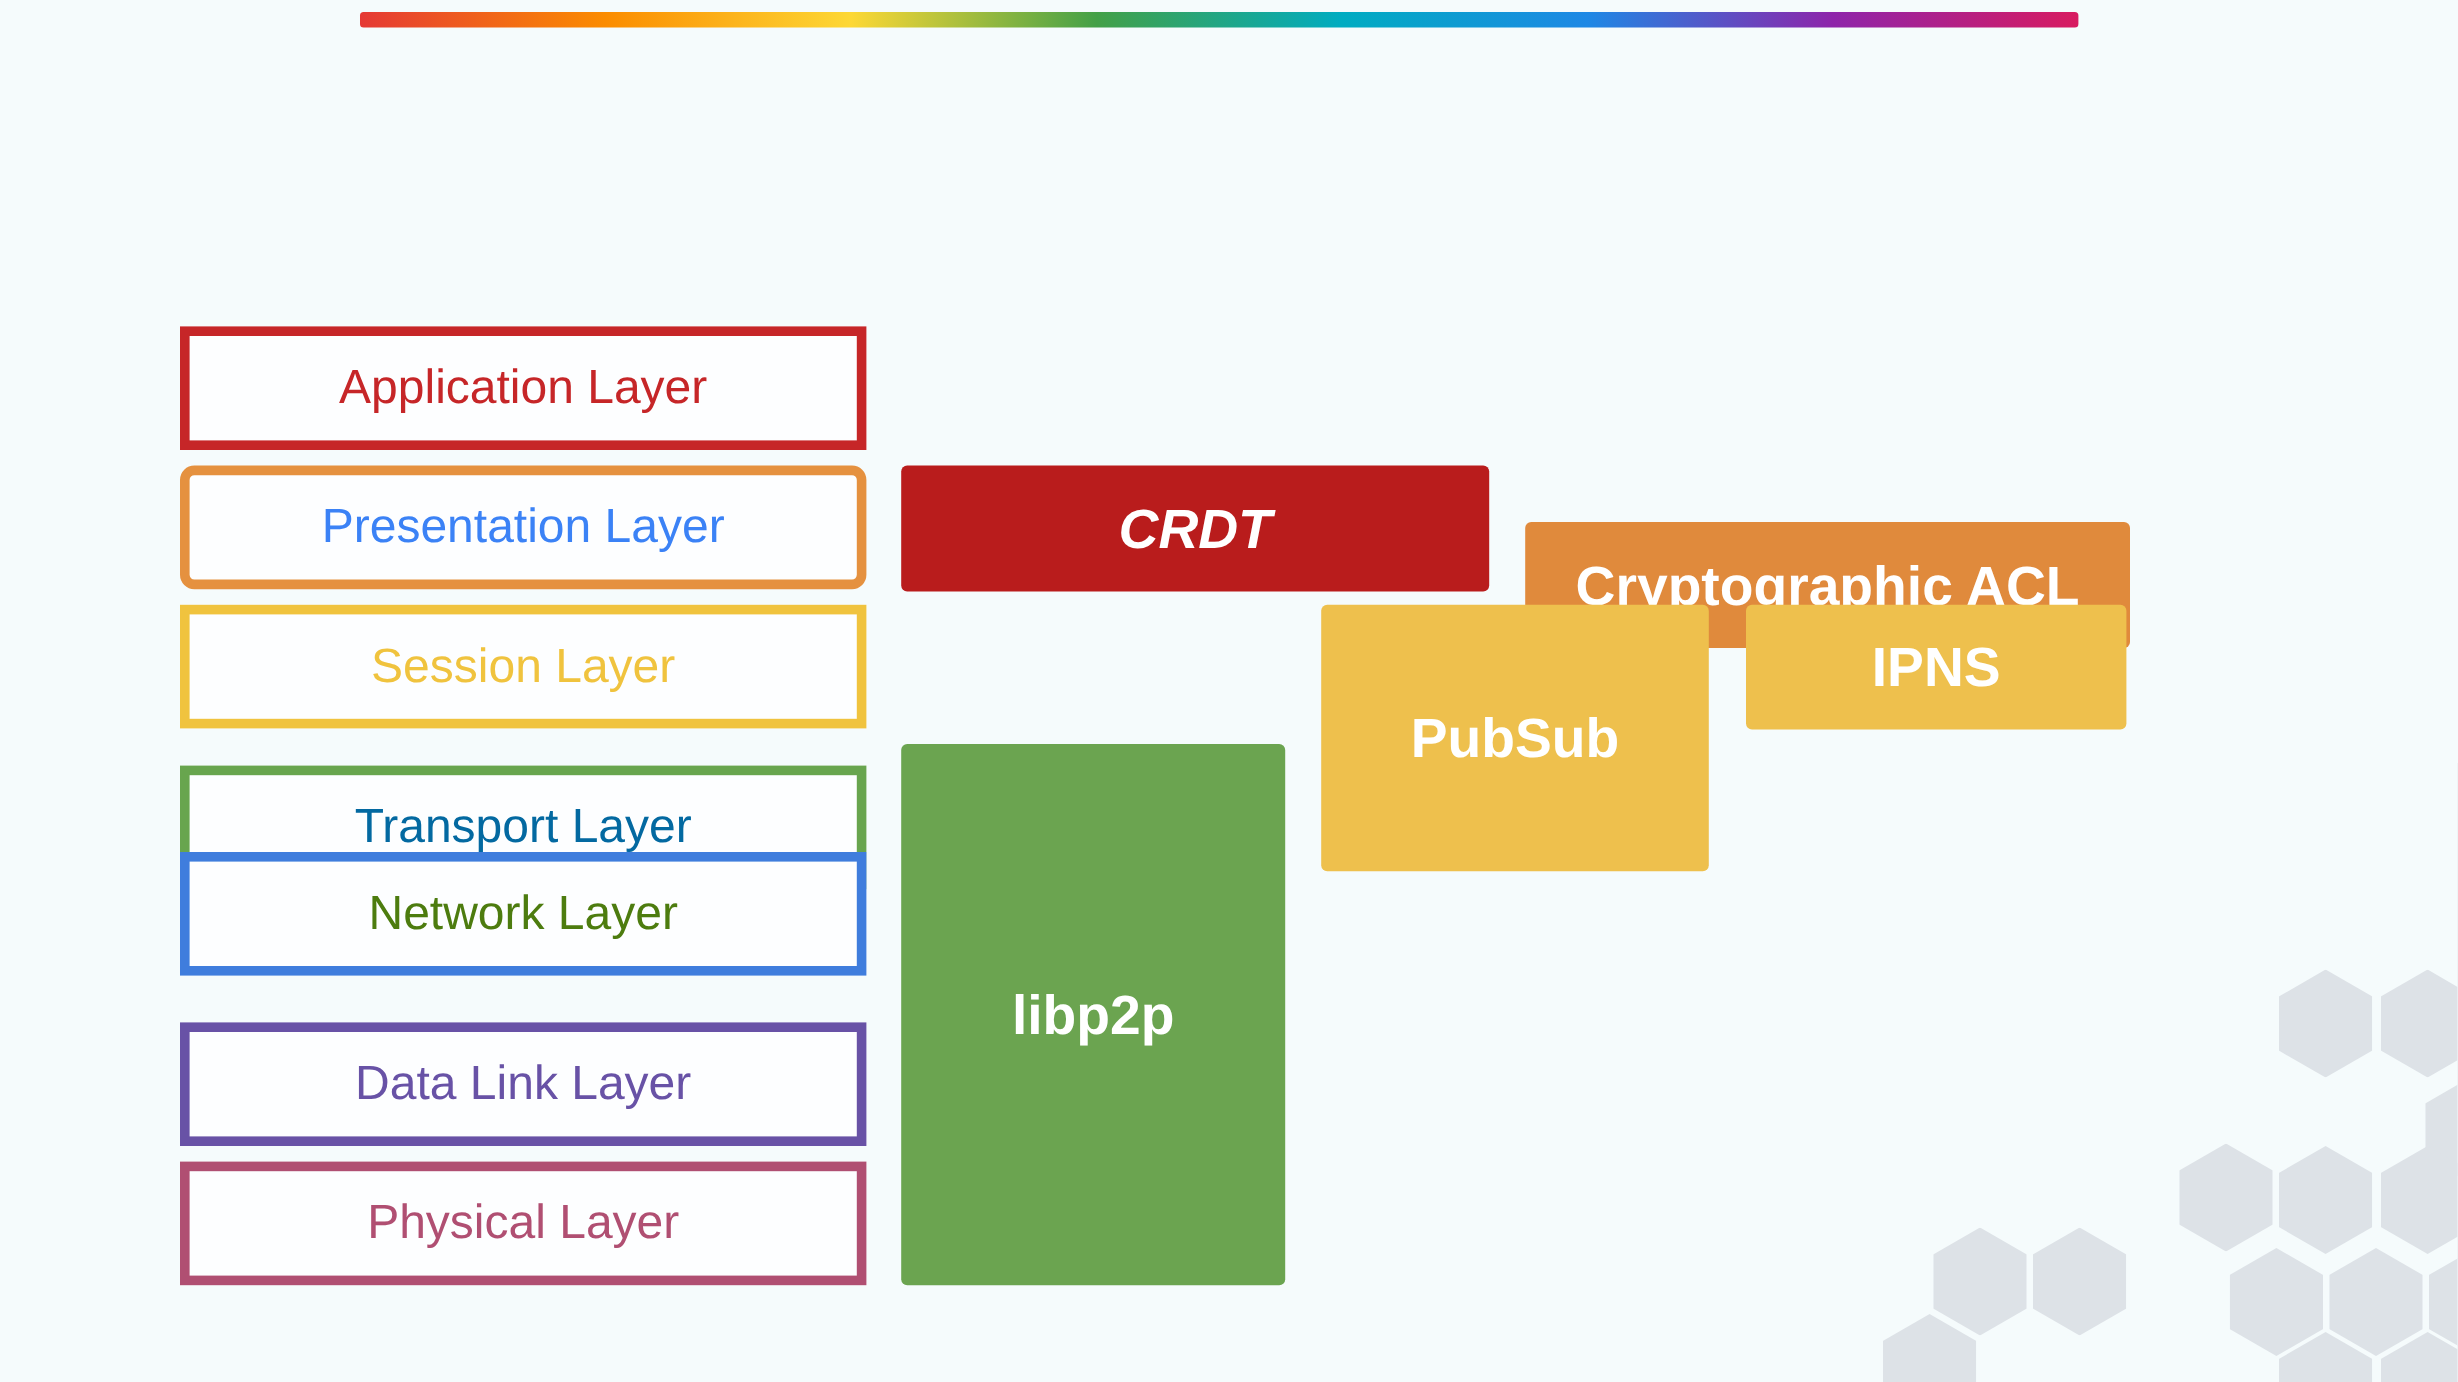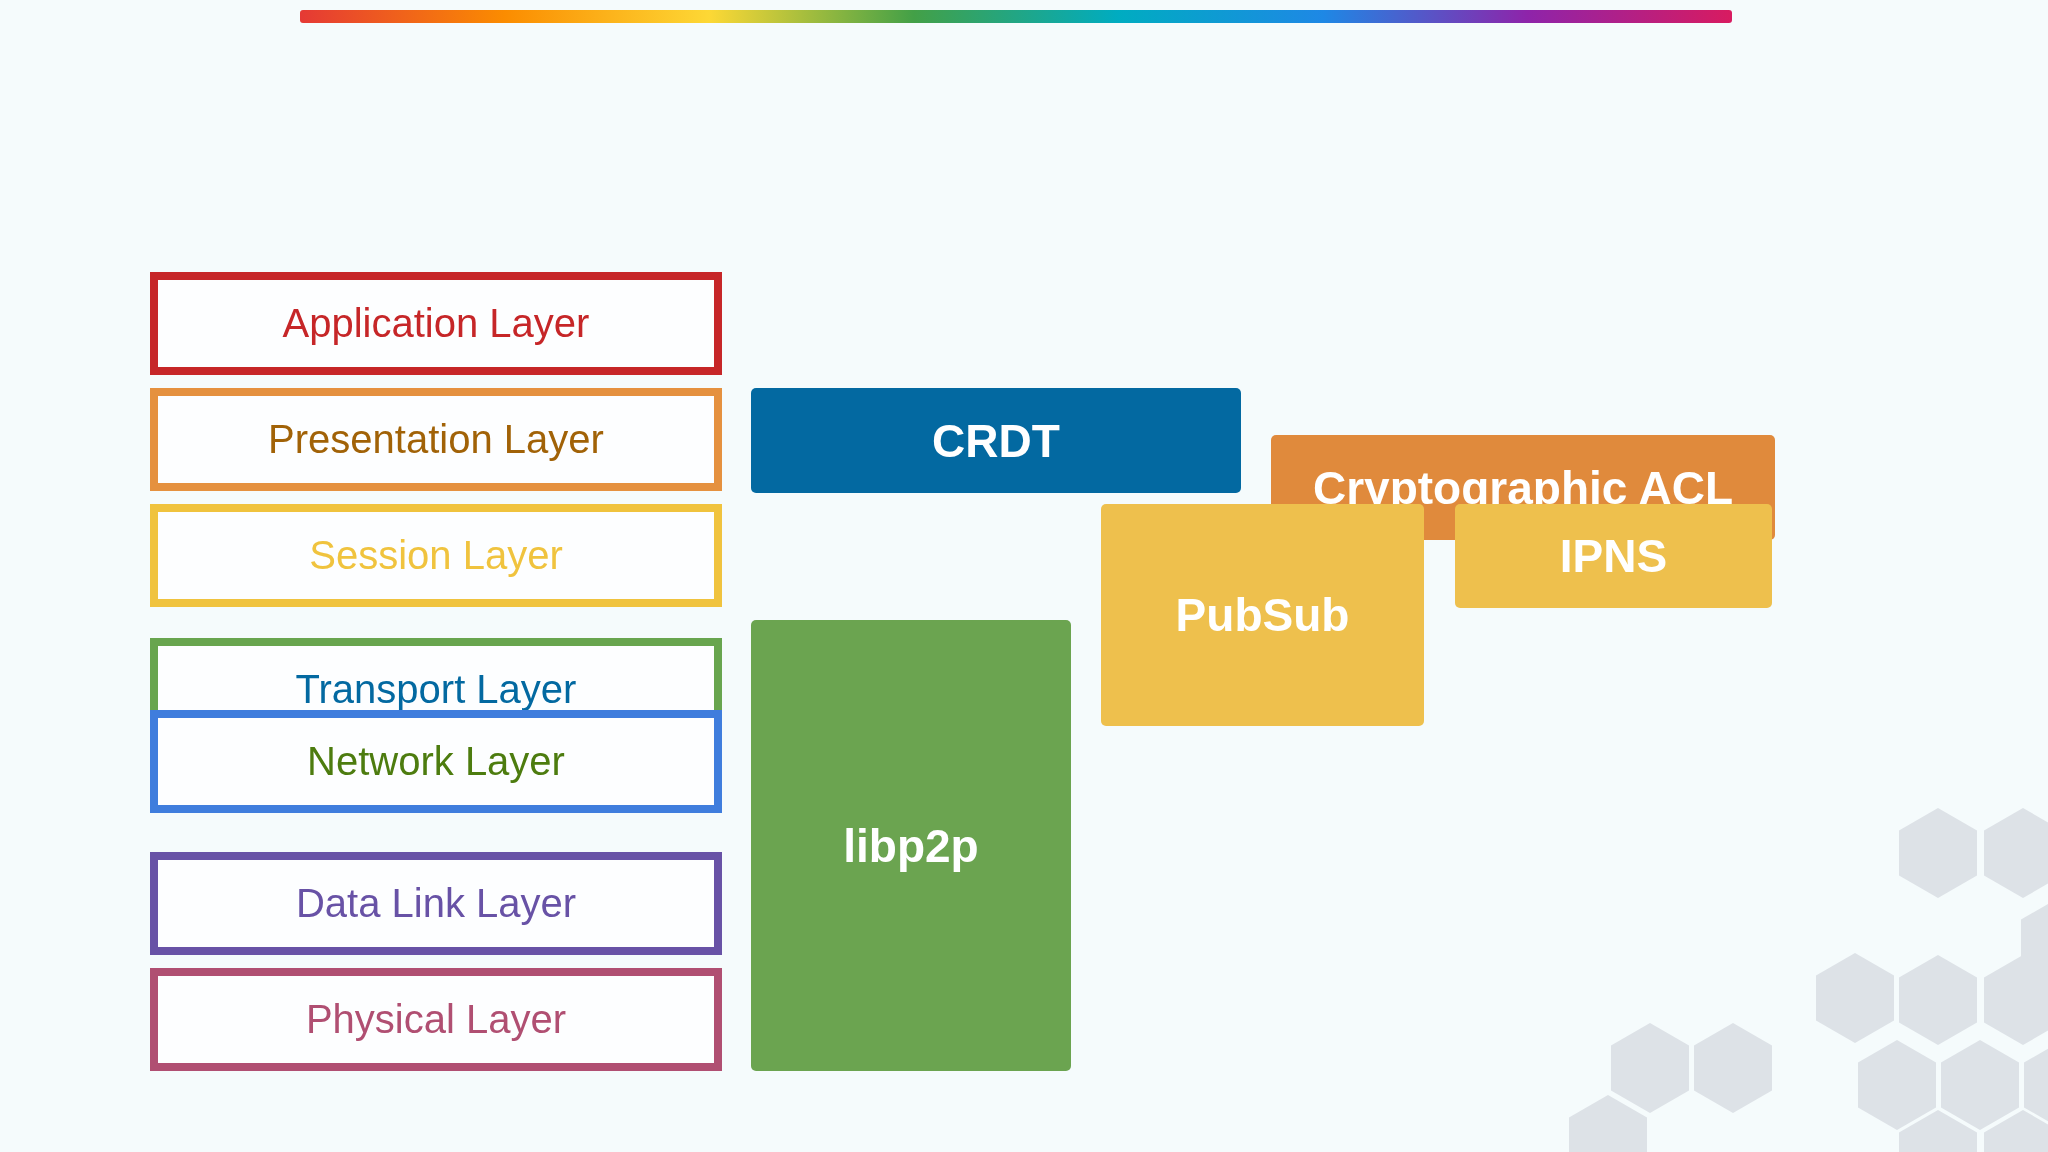--- a/index.html
+++ b/index.html
@@ -38,42 +38,42 @@
 
 <div class="canvas" style="background: rgb(245, 251, 252);">
 
   <div class="rainbow" style="background: linear-gradient(90deg, rgb(229, 57, 53), rgb(251, 140, 0), rgb(253, 216, 53), rgb(67, 160, 71), rgb(0, 172, 193), rgb(30, 136, 229), rgb(142, 36, 170), rgb(216, 27, 96));"></div>
 
 
   <div id="osi-column">
       <div class="osi-box" style="top: 272px; border-color: rgb(198, 38, 40); color: rgb(198, 38, 40);">
     <span>Application Layer</span>
   </div>
-      <div class="osi-box" style="top: 388px; border-color: rgb(229, 145, 63); color: #a16207;">
+      <div class="osi-box" style="top: 388px; border-color: rgb(229, 145, 63); color: #3b82f6; border-radius: 12px;">
     <span>Presentation Layer</span>
   </div>
       <div class="osi-box" style="top: 504px; border-color: rgb(240, 195, 62); color: rgb(240, 195, 62);">
     <span>Session Layer</span>
   </div>
       <div class="osi-box" style="top: 620px; border-color: rgb(104, 165, 78); color: #0369a1; margin-top: 18px;">
     <span>Transport Layer</span>
   </div>
       <div class="osi-box" style="top: 710px; border-color: rgb(63, 125, 221); color: #4d7c0f;">
     <span>Network Layer</span>
   </div>
       <div class="osi-box" style="top: 852px; border-color: rgb(104, 82, 166); color: rgb(104, 82, 166);">
     <span>Data Link Layer</span>
   </div>
       <div class="osi-box" style="top: 968px; border-color: rgb(176, 79, 114); color: rgb(176, 79, 114);">
     <span>Physical Layer</span>
   </div>
     </div>
 
   <div id="dweb-group">
-      <div class="dweb pos-crdt" style="background: #0369a1;">
+      <div class="dweb pos-crdt" style="background: #b91c1c; font-style: italic;">
     <span>CRDT</span>
   </div>
       <div class="dweb pos-acl" style="background: rgb(224, 138, 60);">
     <span>Cryptographic ACL</span>
   </div>
       <div class="dweb pos-pubsub" style="background: rgb(238, 192, 77); text-align: right;">
     <span>PubSub</span>
   </div>
       <div class="dweb pos-ipns" style="background: rgb(238, 192, 77);">
     <span>IPNS</span>

